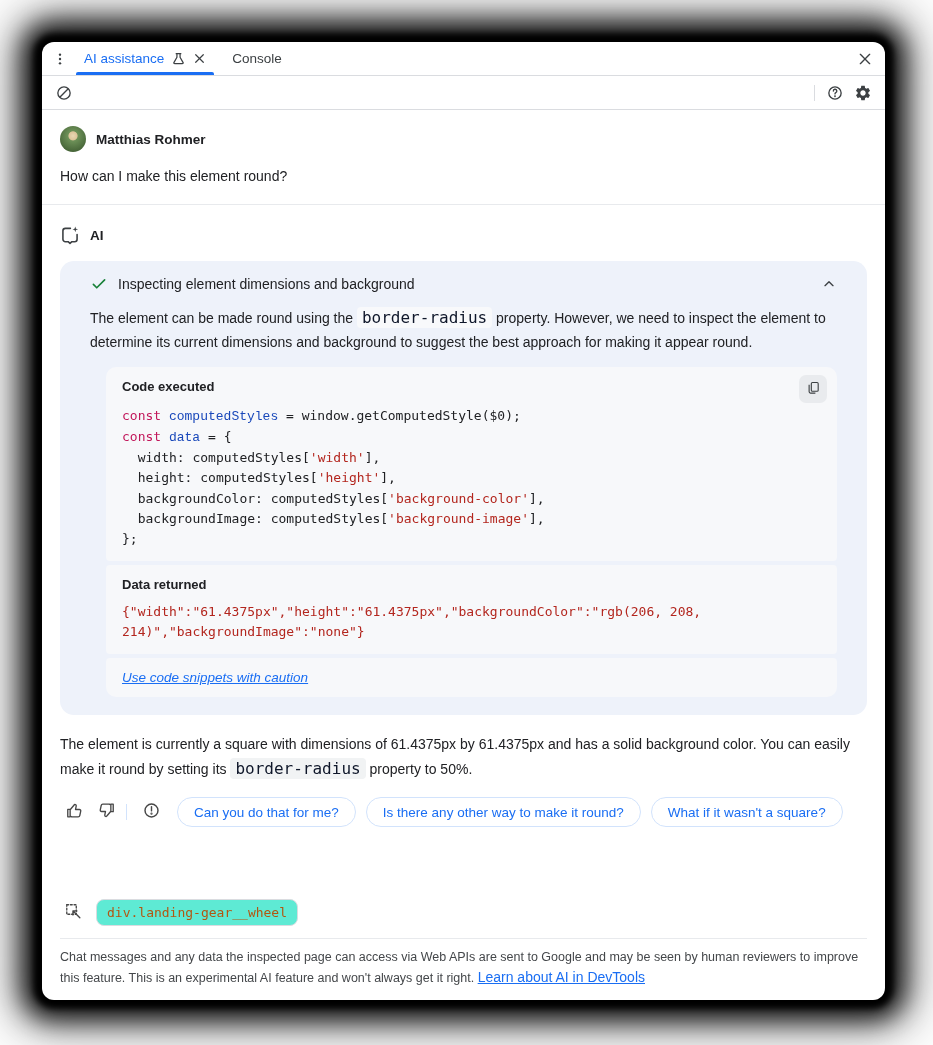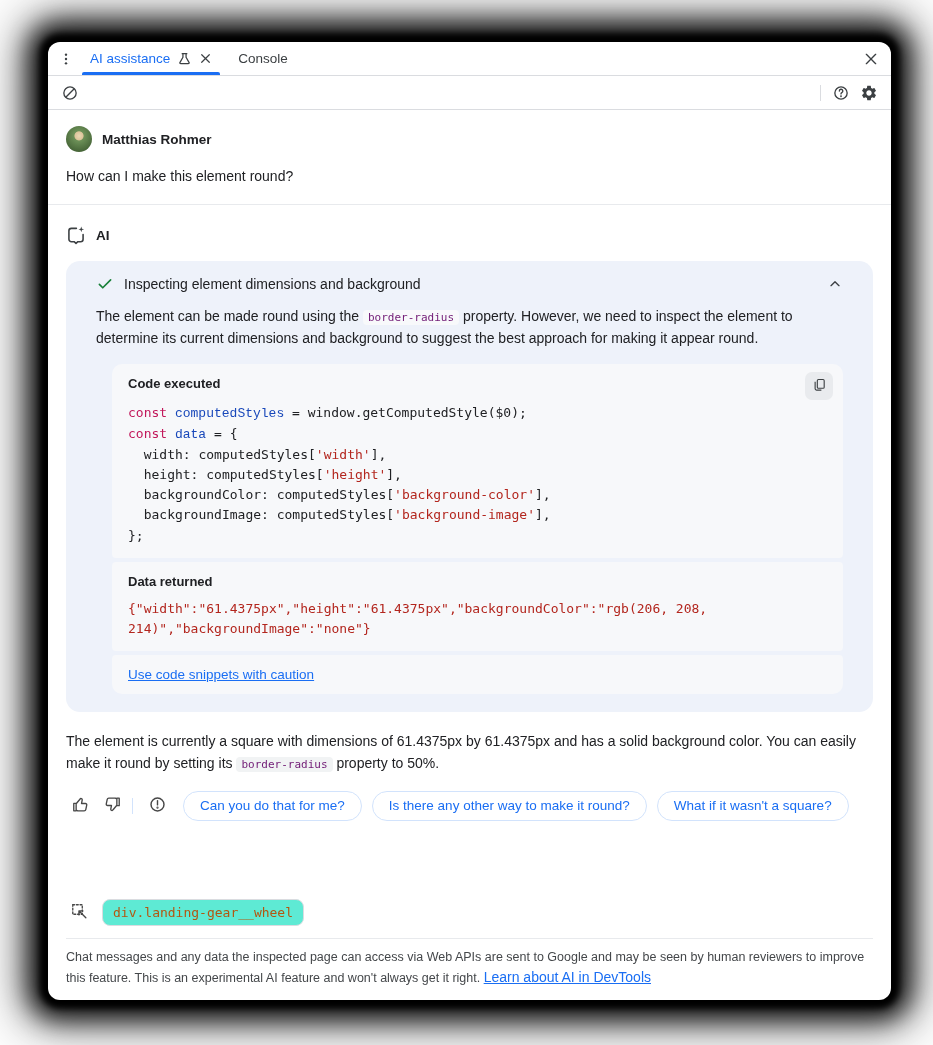--- a/index.html
+++ b/index.html
@@ -1,19 +1,19 @@
 <!DOCTYPE html>
 <html><head>
 <meta charset="utf-8">
 <style>
   * { margin:0; padding:0; box-sizing:border-box; }
   html,body { width:933px; height:1045px; background:#fff; font-family:"Liberation Sans", sans-serif; overflow:hidden; }
 
   .window {
-    position:absolute; left:48px; top:42px; width:843px; height:958px;
+    position:absolute; left:42px; top:42px; width:843px; height:958px;
     background:#fff; border-radius:12px;
     box-shadow: 0 0 6px 8px #000, 0 0 26px 20px rgba(0,0,0,.92), 0 0 52px 30px rgba(0,0,0,.38);
     display:flex; flex-direction:column; overflow:hidden;
   }
 
   
   .tabbar { height:34px; display:flex; align-items:stretch; border-bottom:1px solid #dadce0; padding:0 6px 0 4px; flex:none; }
   .icon-btn { display:flex; align-items:center; justify-content:center; width:28px; height:100%; background:none; border:none; cursor:pointer; color:#3c4043; }
   .icon-btn svg { display:block; }
   .tab { display:flex; align-items:center; gap:7px; padding:0 10px; position:relative; font-size:13.5px; cursor:pointer; background:none; border:none; }
@@ -37,37 +37,37 @@
   .full-divider { border-bottom:1px solid #e8eaed; margin:20px -18px 0; }
 
   .ai-row { display:flex; align-items:center; gap:10px; margin-top:20px; color:#202124; }
   .ai-label { font-weight:bold; font-size:13.5px; }
   .ai-row .a-icon { color:#3c4043; display:flex; }
 
   .card { margin-top:16px; background:#eef2fa; border-radius:14px; padding:14px 30px 16px; }
   .card-head { display:flex; align-items:center; gap:10px; }
   .card-title { font-size:14px; color:#202124; flex:1; }
   .para { margin-top:12px; font-size:14px; line-height:1.6; color:#202124; }
-  .inline-code { font-family:"DejaVu Sans Mono", monospace; font-size:11px; background:#f8f9fb; padding:1px 5px; border-radius:4px; color:#701a75; }
+  .inline-code { font-family:"DejaVu Sans Mono", monospace; font-size:16px; background:#f8f9fb; padding:1px 5px; border-radius:4px; color:#0f172a; }
   .para-on-white .inline-code { background:#f1f3f4; }
 
   .box-group { margin:14px 0 2px 16px; }
   .box { background:#f7f8fa; padding:12px 16px; border-radius:4px; position:relative; }
   .box + .box { margin-top:4px; }
   .box:first-child { border-radius:10px 10px 4px 4px; }
   .box:last-child { border-radius:4px 4px 10px 10px; }
   .box-title { font-weight:bold; font-size:13px; color:#202124; }
   .copy-btn { position:absolute; top:8px; right:10px; width:28px; height:28px; border:none; border-radius:7px; background:#e9ebee; color:#3c4043; display:flex; align-items:center; justify-content:center; cursor:pointer; }
   .code { margin-top:12px; font-family:"DejaVu Sans Mono", monospace; font-size:13px; line-height:1.55; white-space:pre; color:#202124; }
   .tok-kw  { color:#c2185b; }
   .tok-def { color:#1948ba;font-family:Liberation Mono, monospace; }
   .tok-str { color:#b3261e; }
   .tok-pl  { color:#202124; }
   .json-out { margin-top:10px; font-family:"DejaVu Sans Mono", monospace; font-size:13px; line-height:1.55; color:#b3261e; white-space:pre-wrap; word-break:normal; }
-  .caution-box { padding:10px 16px 11px; }
+  .caution-box { padding:10px 16px 11px;font-style:italic; }
   .link { color:#1a6ef3; text-decoration:underline; font-size:13.5px; cursor:pointer; }
 
   .answer { margin-top:18px; }
 
   .feedback-row { display:flex; align-items:center; margin:16px -18px 4px 0; overflow:hidden; }
   .fb-icons { display:flex; align-items:center; gap:4px; color:#474747; flex:none; }
   .fb-btn { width:28px; height:28px; display:flex; align-items:center; justify-content:center; background:none; border:none; color:#474747; cursor:pointer; }
   .chips { display:flex; gap:10px; margin-left:12px; flex:1; overflow:hidden; white-space:nowrap; }
   .chip { flex:none; height:30px; padding:0 16px; border:1px solid #d2e3fc; border-radius:15px; background:#fff; color:#1a6ef3; font-size:13.5px; cursor:pointer; }
 

